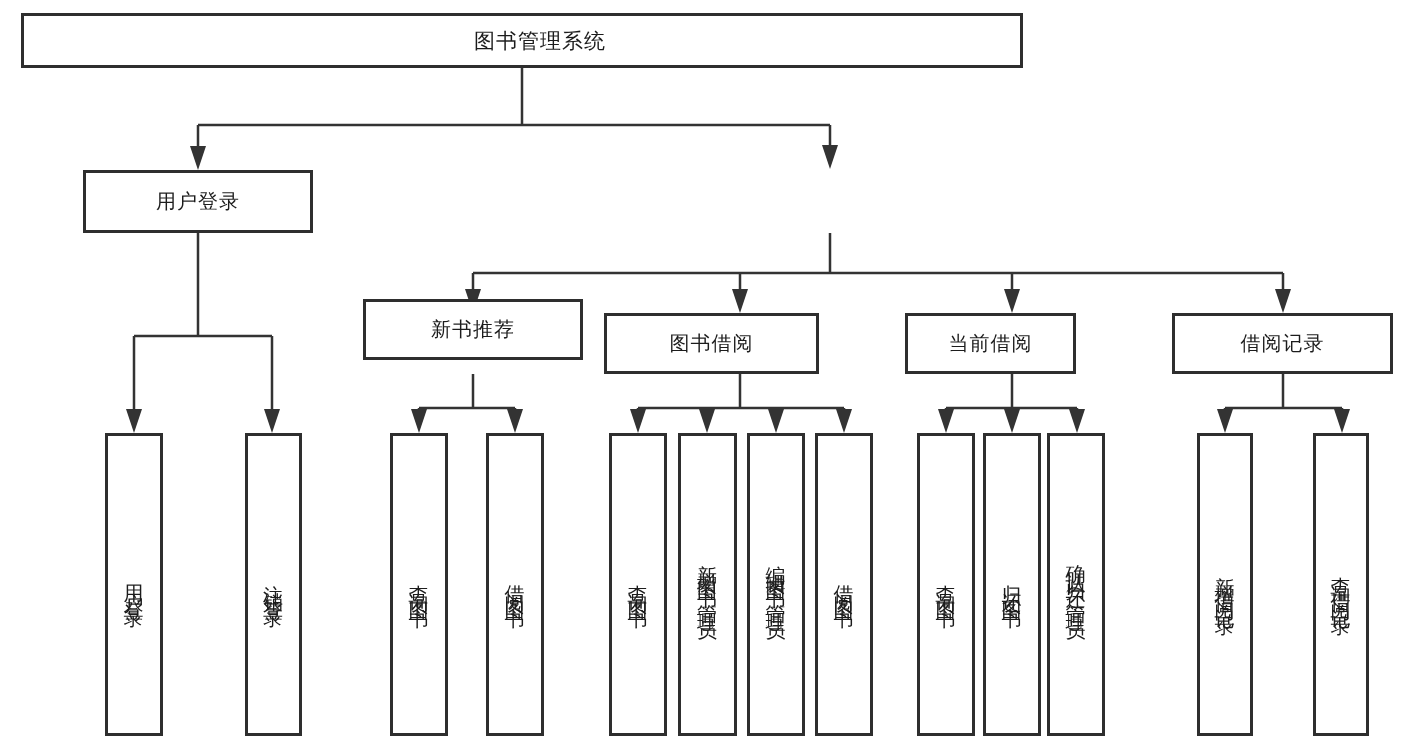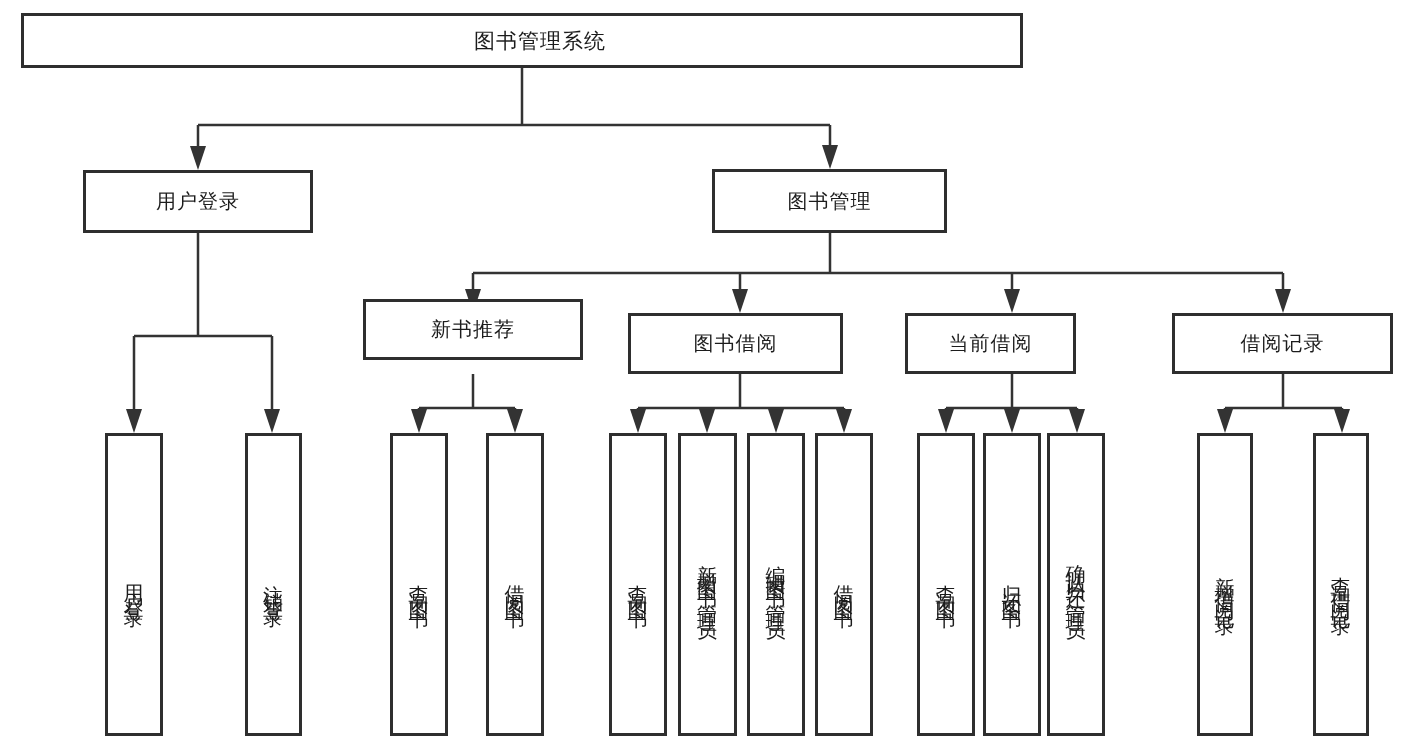--- a/index.html
+++ b/index.html
@@ -73,28 +73,25 @@
       M1334 409 L1350 409 L1342 433 Z"></path>
   </svg>
 
   <div class="box h-box root-box" style="left:21px;top:13px;width:1002px;height:55px;padding-left:36px;">
     <span class="label">图书管理系统</span>
   </div>
 
   <div class="box h-box" style="left:83px;top:170px;width:230px;height:63px;">
     <span class="label">用户登录</span>
   </div>
-  <div class="box h-box" style="left:712px;top:169px;width:235px;height:64px;">
-    <span class="label">图书管理</span>
-  </div>
 
   <div class="box h-box" style="left:363px;top:299px;width:220px;height:61px;text-align:center;">
     <span class="label">新书推荐</span>
   </div>
-  <div class="box h-box" style="left:628px;top:313px;width:215px;height:61px;">
+  <div class="box h-box" style="left:604px;top:313px;width:215px;height:61px;">
     <span class="label">图书借阅</span>
   </div>
   <div class="box h-box" style="left:905px;top:313px;width:171px;height:61px;">
     <span class="label">当前借阅</span>
   </div>
   <div class="box h-box" style="left:1172px;top:313px;width:221px;height:61px;">
     <span class="label">借阅记录</span>
   </div>
 
   <div class="box v-box" style="left:105px;top:433px;width:58px;height:303px;">

